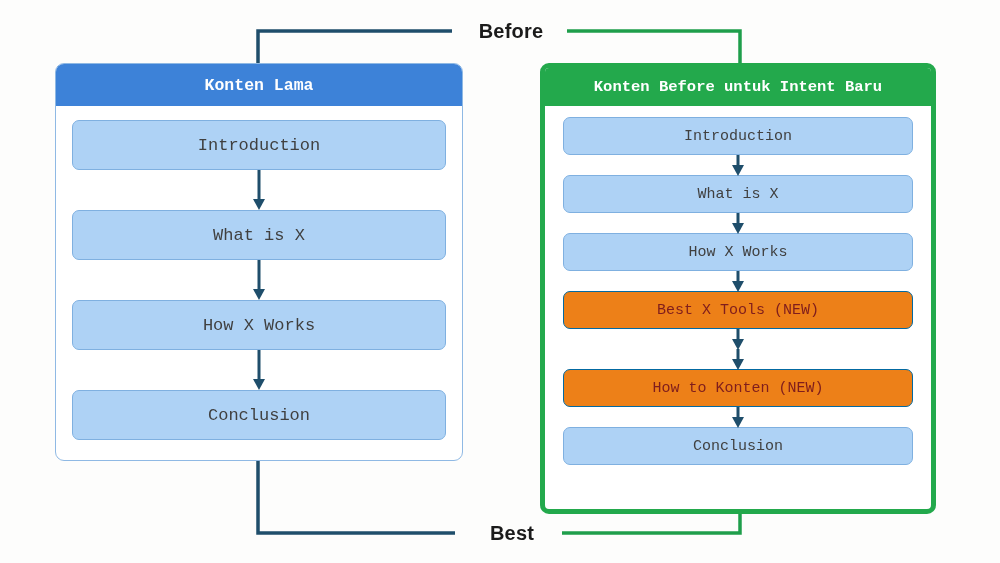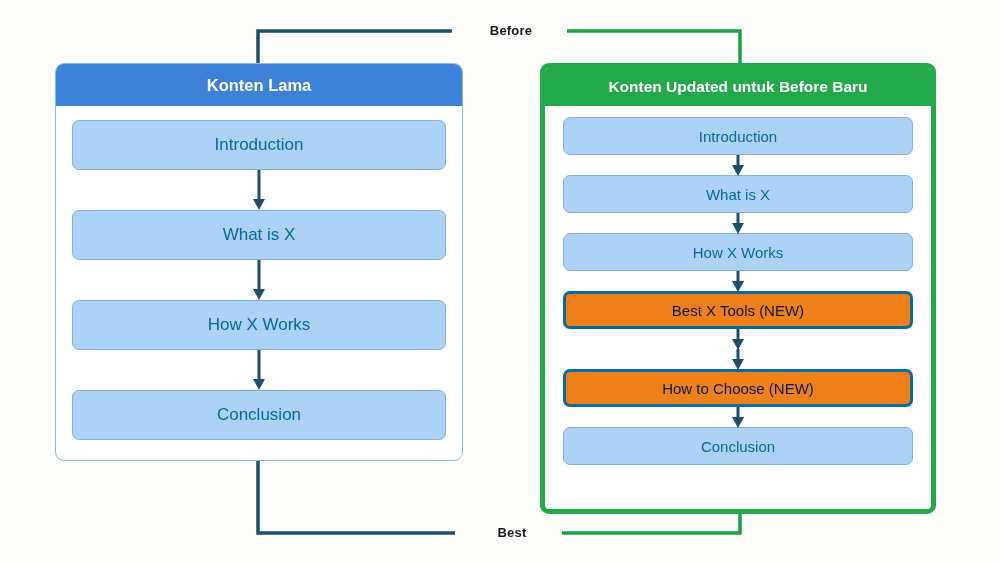--- a/index.html
+++ b/index.html
@@ -12,33 +12,33 @@
   }
   #stage{position:absolute;left:0;top:0;width:1000px;height:563px;}
 
   
   #connectors{position:absolute;left:0;top:0;width:1000px;height:563px;pointer-events:none;}
 
   
   .band-label{
     position:absolute;
     font-weight:bold;
-    font-size:13px;
+    font-size:20px;
     color:#1b1b1b;
     letter-spacing:.2px;
     background:#fdfdfc;
     padding:0 10px;
     line-height:20px;
     text-align:center;
   }
   #label-before{left:455px;top:21px;width:92px;}
   #label-after{left:462px;top:523px;width:80px;}
 
   
-  .panel{position:absolute;border-radius:9px;background:#ffffff;box-sizing:border-box;overflow:hidden;}
+  .panel{position:absolute;border-radius:9px;background:#ffffff;box-sizing:border-box;overflow:hidden;font-family:Liberation Mono, monospace;}
   #panel-old{
     left:55px;top:63px;width:408px;height:398px;
     border:1.5px solid #8fb9e4;
   }
   #panel-new{
     left:540px;top:63px;width:396px;height:451px;
     border:5px solid #23a94c;
   }
   .panel-header{
     width:100%;
@@ -60,26 +60,26 @@
   .step{
     box-sizing:border-box;
     border-radius:7px;
     display:flex;align-items:center;justify-content:center;
     text-align:center;
     white-space:nowrap;
   }
   .step.blue{
     background:#aed2f5;
     border:1px solid #7fb0e0;
-    color:#0369a1;
+    color:#404040;
   }
   .step.orange{
     background:#ed8018;
-    border:3px solid #0369a1;
-    color:#0f172a;
+    border:1px solid #0369a1;
+    color:#7f1d1d;
   }
   #panel-old .step{height:50px;font-size:17px;}
   #panel-new .step{height:38px;font-size:15px;}
 
   
   .arrow{
     display:block;margin:0 auto;
     position:relative;
   }
   #panel-old .arrow{width:14px;height:40px;}
@@ -135,21 +135,21 @@
         <div class="step blue">How X Works</div>
         <div class="arrow">
           <span class="shaft"></span>
           <span class="head"></span>
         </div>
         <div class="step blue">Conclusion</div>
       </div>
   </div>
 
   <div class="panel" id="panel-new">
-    <div class="panel-header">Konten Updated untuk Before Baru</div>
+    <div class="panel-header">Konten Before untuk Intent Baru</div>
     <div class="panel-body" id="panel-new-body">
         <div class="step blue">Introduction</div>
         <div class="arrow">
           <span class="shaft"></span>
           <span class="head"></span>
         </div>
         <div class="step blue">What is X</div>
         <div class="arrow">
           <span class="shaft"></span>
           <span class="head"></span>
@@ -161,21 +161,21 @@
         </div>
         <div class="step orange">Best X Tools (NEW)</div>
         <div class="arrow">
           <span class="shaft"></span>
           <span class="head"></span>
         </div>
         <div class="arrow">
           <span class="shaft"></span>
           <span class="head"></span>
         </div>
-        <div class="step orange">How to Choose (NEW)</div>
+        <div class="step orange">How to Konten (NEW)</div>
         <div class="arrow">
           <span class="shaft"></span>
           <span class="head"></span>
         </div>
         <div class="step blue">Conclusion</div>
       </div>
   </div>
 
 </div>
 

